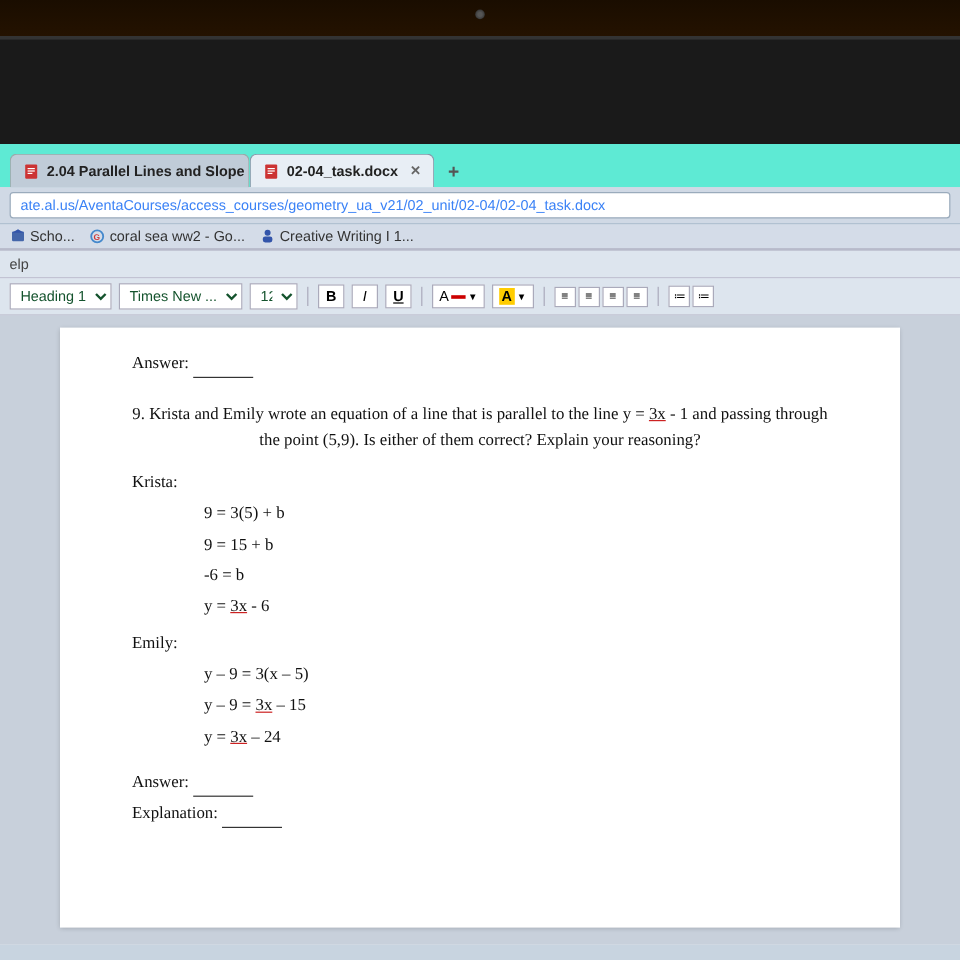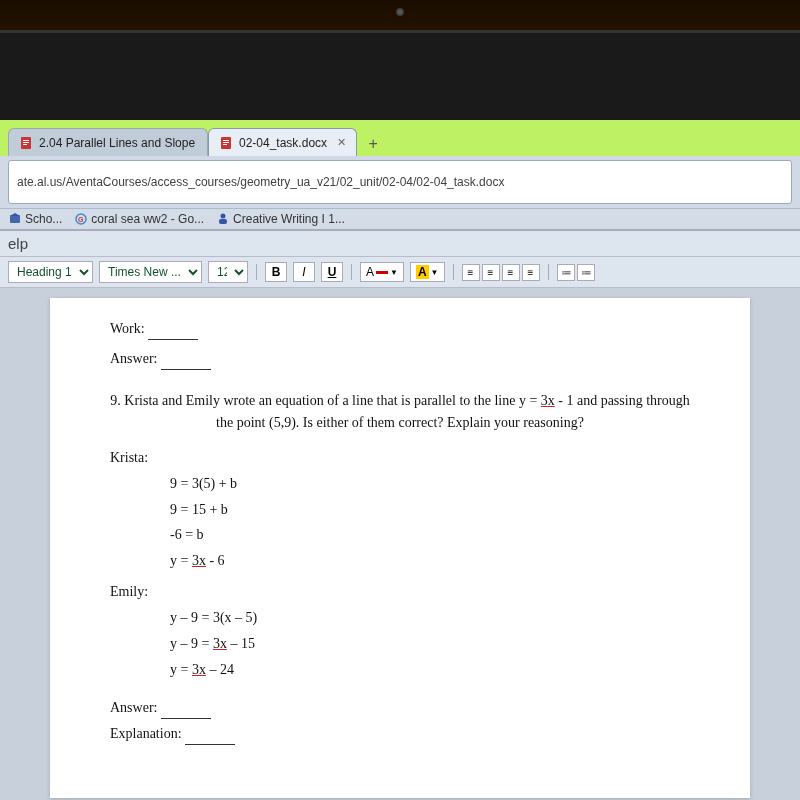--- a/index.html
+++ b/index.html
@@ -44,22 +44,23 @@
     .browser-chrome {
       background: #d4dce8;
       border-bottom: 1px solid #aab;
     }
 
     
     .tab-bar {
       display: flex;
       align-items: flex-end;
       padding: 6px 8px 0 8px;
-      background: #bef264;
+      background: #5eead4;
       height: 36px;
+      font-weight: bold;
     }
 
     .browser-tab {
       display: flex;
       align-items: center;
       padding: 4px 10px;
       border-radius: 6px 6px 0 0;
       font-size: 12px;
       color: #222;
       cursor: pointer;
@@ -112,23 +113,23 @@
     .address-bar-row {
       background: #d0d9e5;
       padding: 4px 8px;
       border-bottom: 1px solid #aabbcc;
     }
 
     .address-bar {
       background: white;
       border: 1px solid #9aabbc;
       border-radius: 3px;
-      padding: 14px 8px;
-      font-size: 12px;
-      color: #404040;
+      padding: 3px 8px;
+      font-size: 12px;
+      color: #3b82f6;
       width: 100%;
     }
 
     
     .bookmarks-bar {
       background: #d4dce8;
       padding: 3px 8px;
       display: flex;
       align-items: center;
       gap: 12px;
@@ -154,21 +155,21 @@
 
     
     .doc-area {
       background: #e8edf2;
       flex: 1;
     }
 
     
     .doc-header {
       padding: 4px 8px;
-      font-size: 15px;
+      font-size: 12px;
       color: #444;
       background: #dde5ee;
       border-bottom: 1px solid #bbc;
       display: flex;
       align-items: center;
       gap: 8px;
     }
 
     
     .toolbar {
@@ -427,24 +428,20 @@
       <div class="toolbar-divider"></div>
       <div class="align-btns">
         <button class="align-btn">≔</button>
         <button class="align-btn">≔</button>
       </div>
     </div>
 
     <div class="doc-wrapper">
       <div class="doc-content">
 
-        <div class="work-answer">
-          <span>Work:</span>
-          <span class="blank">&nbsp;&nbsp;&nbsp;&nbsp;&nbsp;&nbsp;&nbsp;&nbsp;&nbsp;&nbsp;&nbsp;&nbsp;</span>
-        </div>
         <div class="work-answer" style="margin-bottom:20px;">
           <span>Answer:</span>
           <span class="blank">&nbsp;&nbsp;&nbsp;&nbsp;&nbsp;&nbsp;&nbsp;&nbsp;&nbsp;&nbsp;&nbsp;&nbsp;</span>
         </div>
 
         <div class="question">
           <span>9. Krista and Emily wrote an equation of a line that is parallel to the line y = <span class="underline-text">3x</span> - 1 and passing through the point (5,9).  Is either of them correct? Explain your reasoning?</span>
         </div>
 
         <div>

